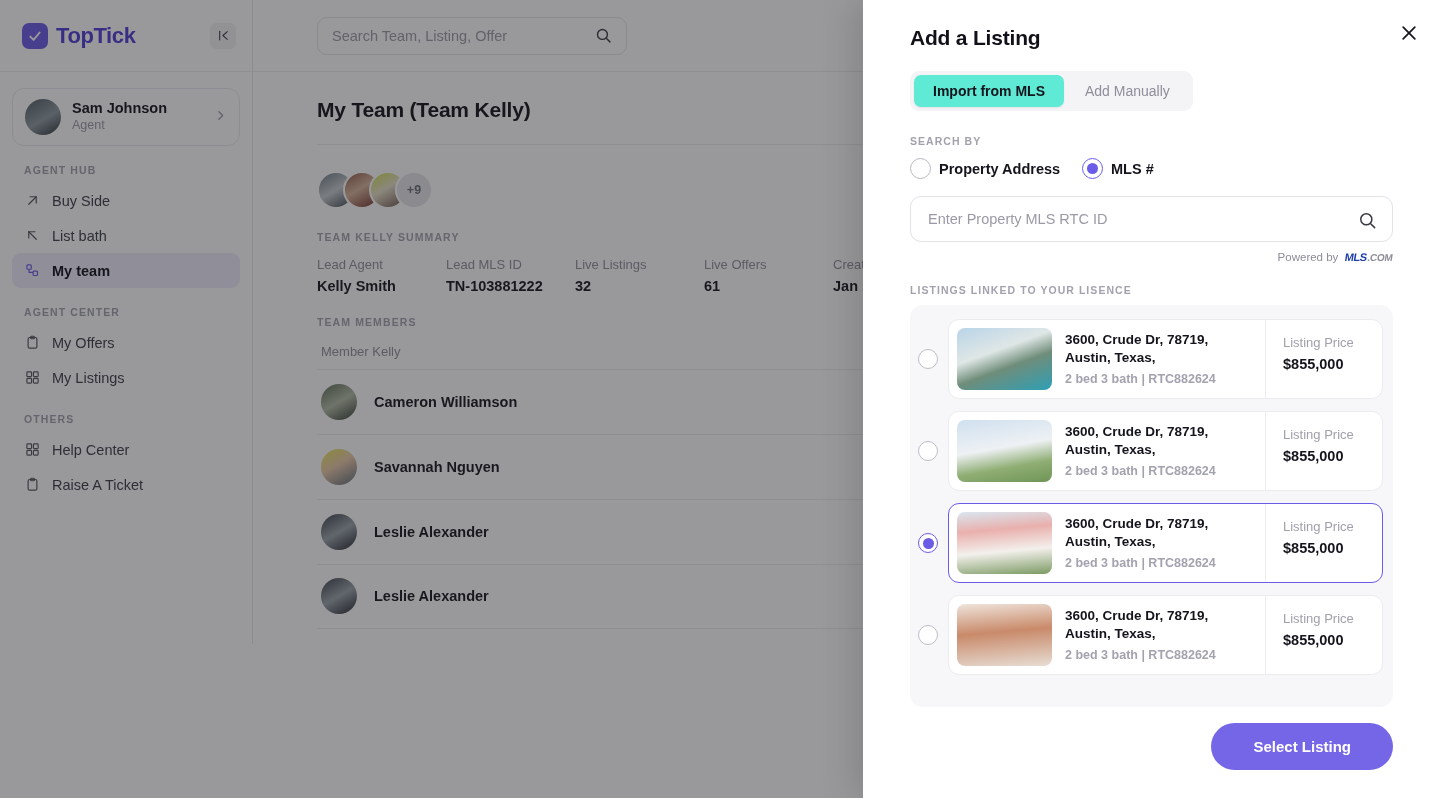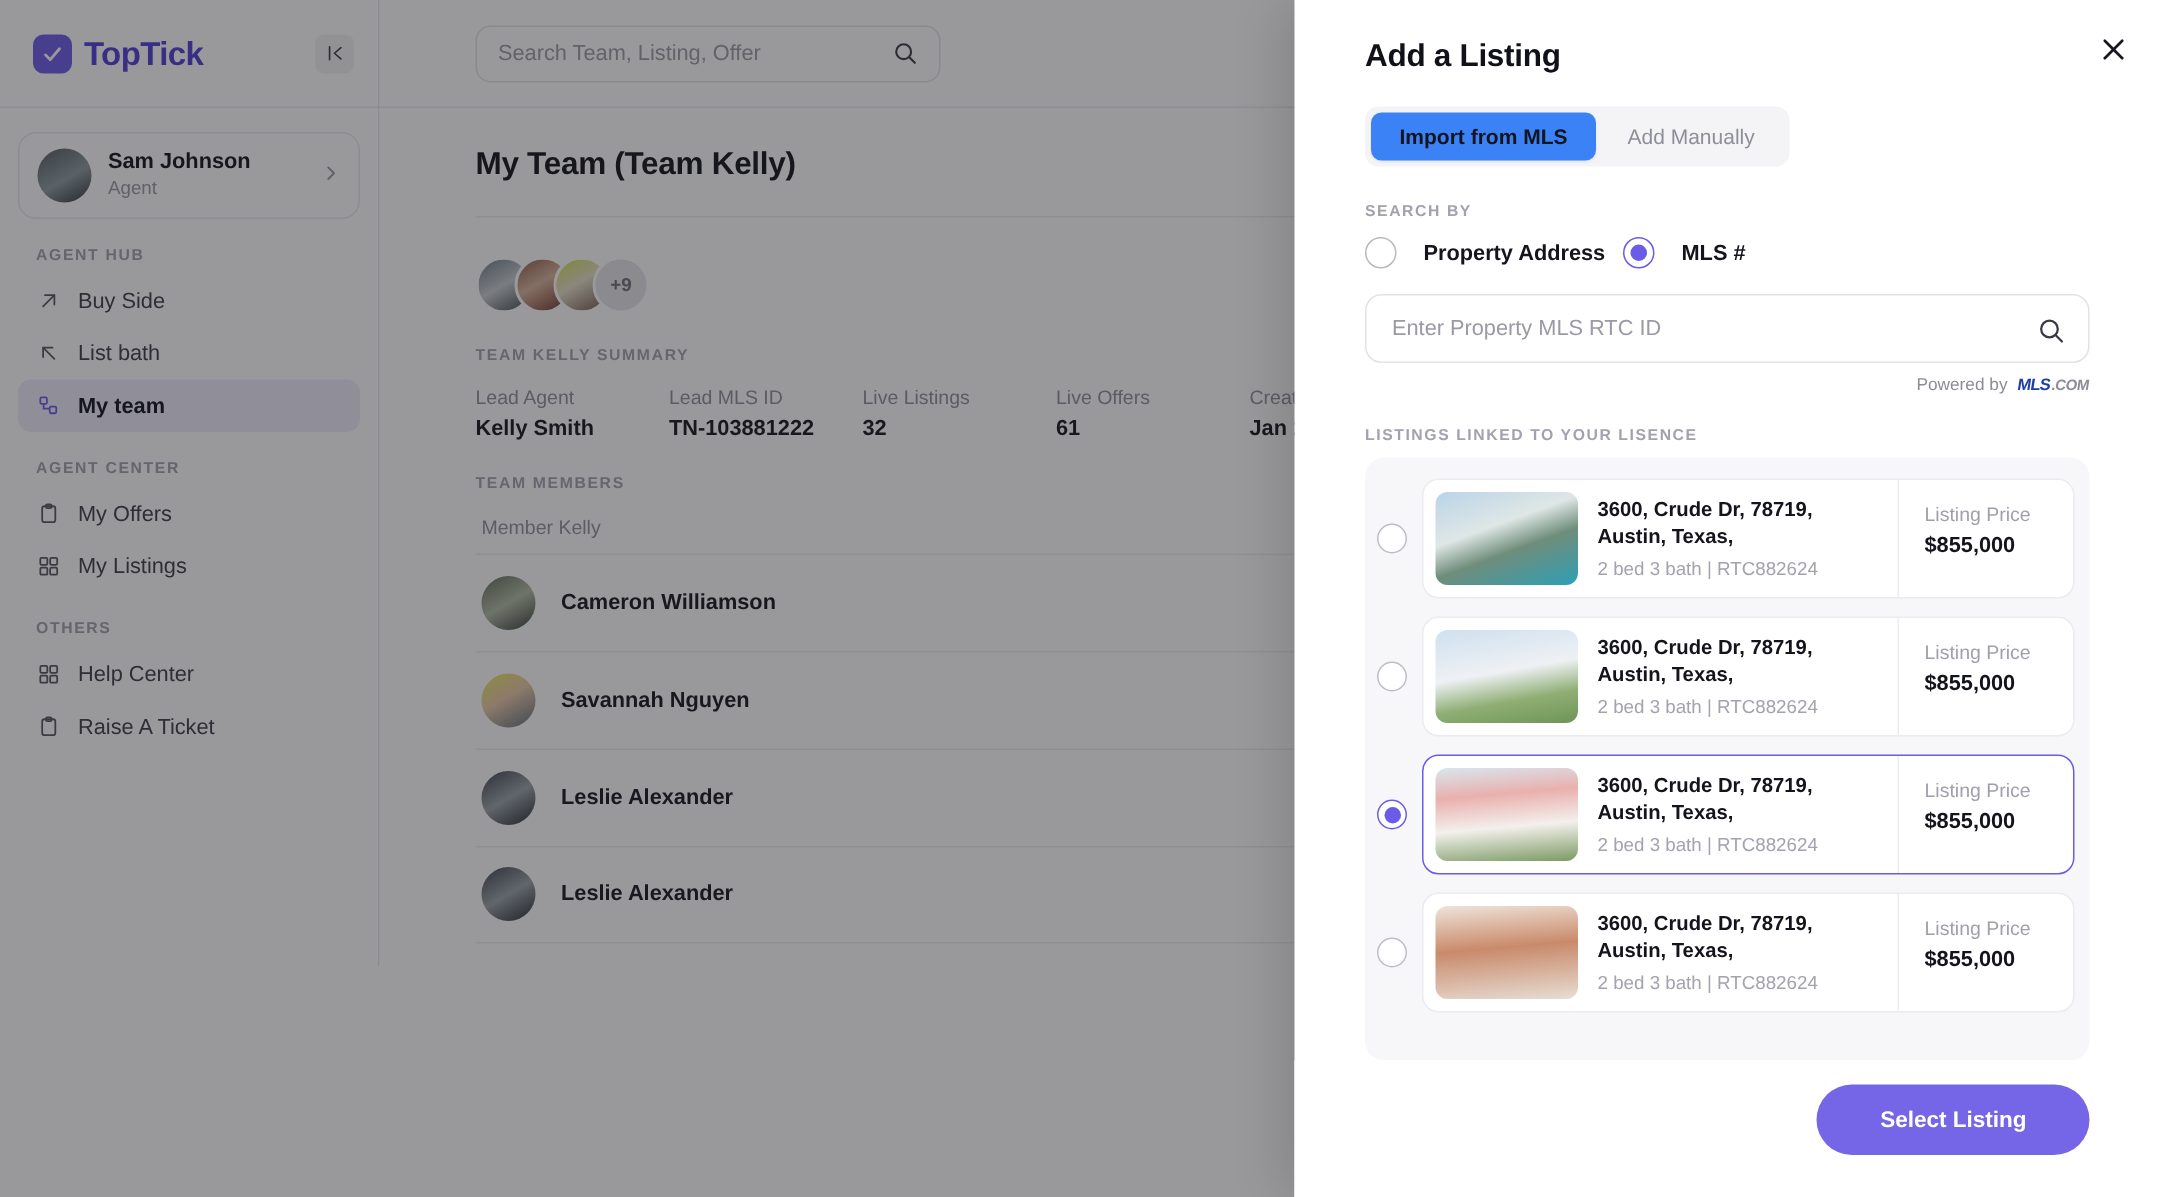--- a/index.html
+++ b/index.html
@@ -140,28 +140,28 @@
 
   .tabs {
     margin-top: 21px; align-self: flex-start;
     background: #f4f4f7; border-radius: 9px; padding: 4px;
     display: flex; gap: 2px;
   }
   .tab {
     padding: 8px 19px; border-radius: 7px; font-size: 14px;
     color: #8e8e9b;
   }
-  .tab.active { background: #3b82f6; color: #14141c; font-weight: 700; box-shadow: 0 1px 2px rgba(0,0,0,.07); }
+  .tab.active { background: #5eead4; color: #14141c; font-weight: 700; box-shadow: 0 1px 2px rgba(0,0,0,.07); }
 
   .field-label {
     font-size: 10.5px; letter-spacing: 1.05px; color: #a2a2ae;
     font-weight: 600; margin-top: 24px;
   }
   .radios { display: flex; align-items: center; gap: 0; margin-top: 11px; }
-  .radio { display: flex; align-items: center; gap: 18px; }
+  .radio { display: flex; align-items: center; gap: 8px; }
   .radio:first-child { width: 172px; flex: 0 0 172px; }
   .rdot {
     width: 21px; height: 21px; border-radius: 50%;
     border: 1.6px solid #b9b9c4; background: #fff;
     display: flex; align-items: center; justify-content: center;
   }
   .rdot.on { border-color: #6b5ce7; }
   .rdot.on::after { content: ""; width: 11px; height: 11px; border-radius: 50%; background: #6b5ce7; }
   .radio span { font-size: 14.5px; color: #14141c; font-weight: 700; }
 
@@ -208,21 +208,21 @@
     border: 1px solid #ebebf0; border-radius: 11px;
     display: flex; align-items: stretch; overflow: hidden; height: 80px;
   }
   .lcard.sel { border: 1.6px solid #6b5ce7; }
   .lthumb {
     width: 95px; flex: 0 0 95px; margin: 8px 0 8px 8px;
     border-radius: 8px; background-size: cover; background-position: center;
   }
   .linfo { flex: 1; min-width: 0; padding: 11px 12px 0 13px; }
   .laddr { font-size: 13.5px; font-weight: 700; color: #14141c; line-height: 1.35; }
-  .lmeta { font-size: 12.5px; color: #a3a3af; margin-top: 5px; }
+  .lmeta { font-size: 12.5px; color: #a3a3af; margin-top: 5px; font-weight: bold; }
   .lprice {
     width: 117px; flex: 0 0 117px; border-left: 1px solid #ededf1;
     padding: 15px 0 0 17px;
   }
   .lp-k { font-size: 13px; color: #a0a0ac; }
   .lp-v { font-size: 14.5px; font-weight: 700; color: #14141c; margin-top: 6px; }
 
   .modal-foot {
     flex: 0 0 auto; padding: 16px 47px 28px 47px;
     display: flex; justify-content: flex-end; background: #fff;

